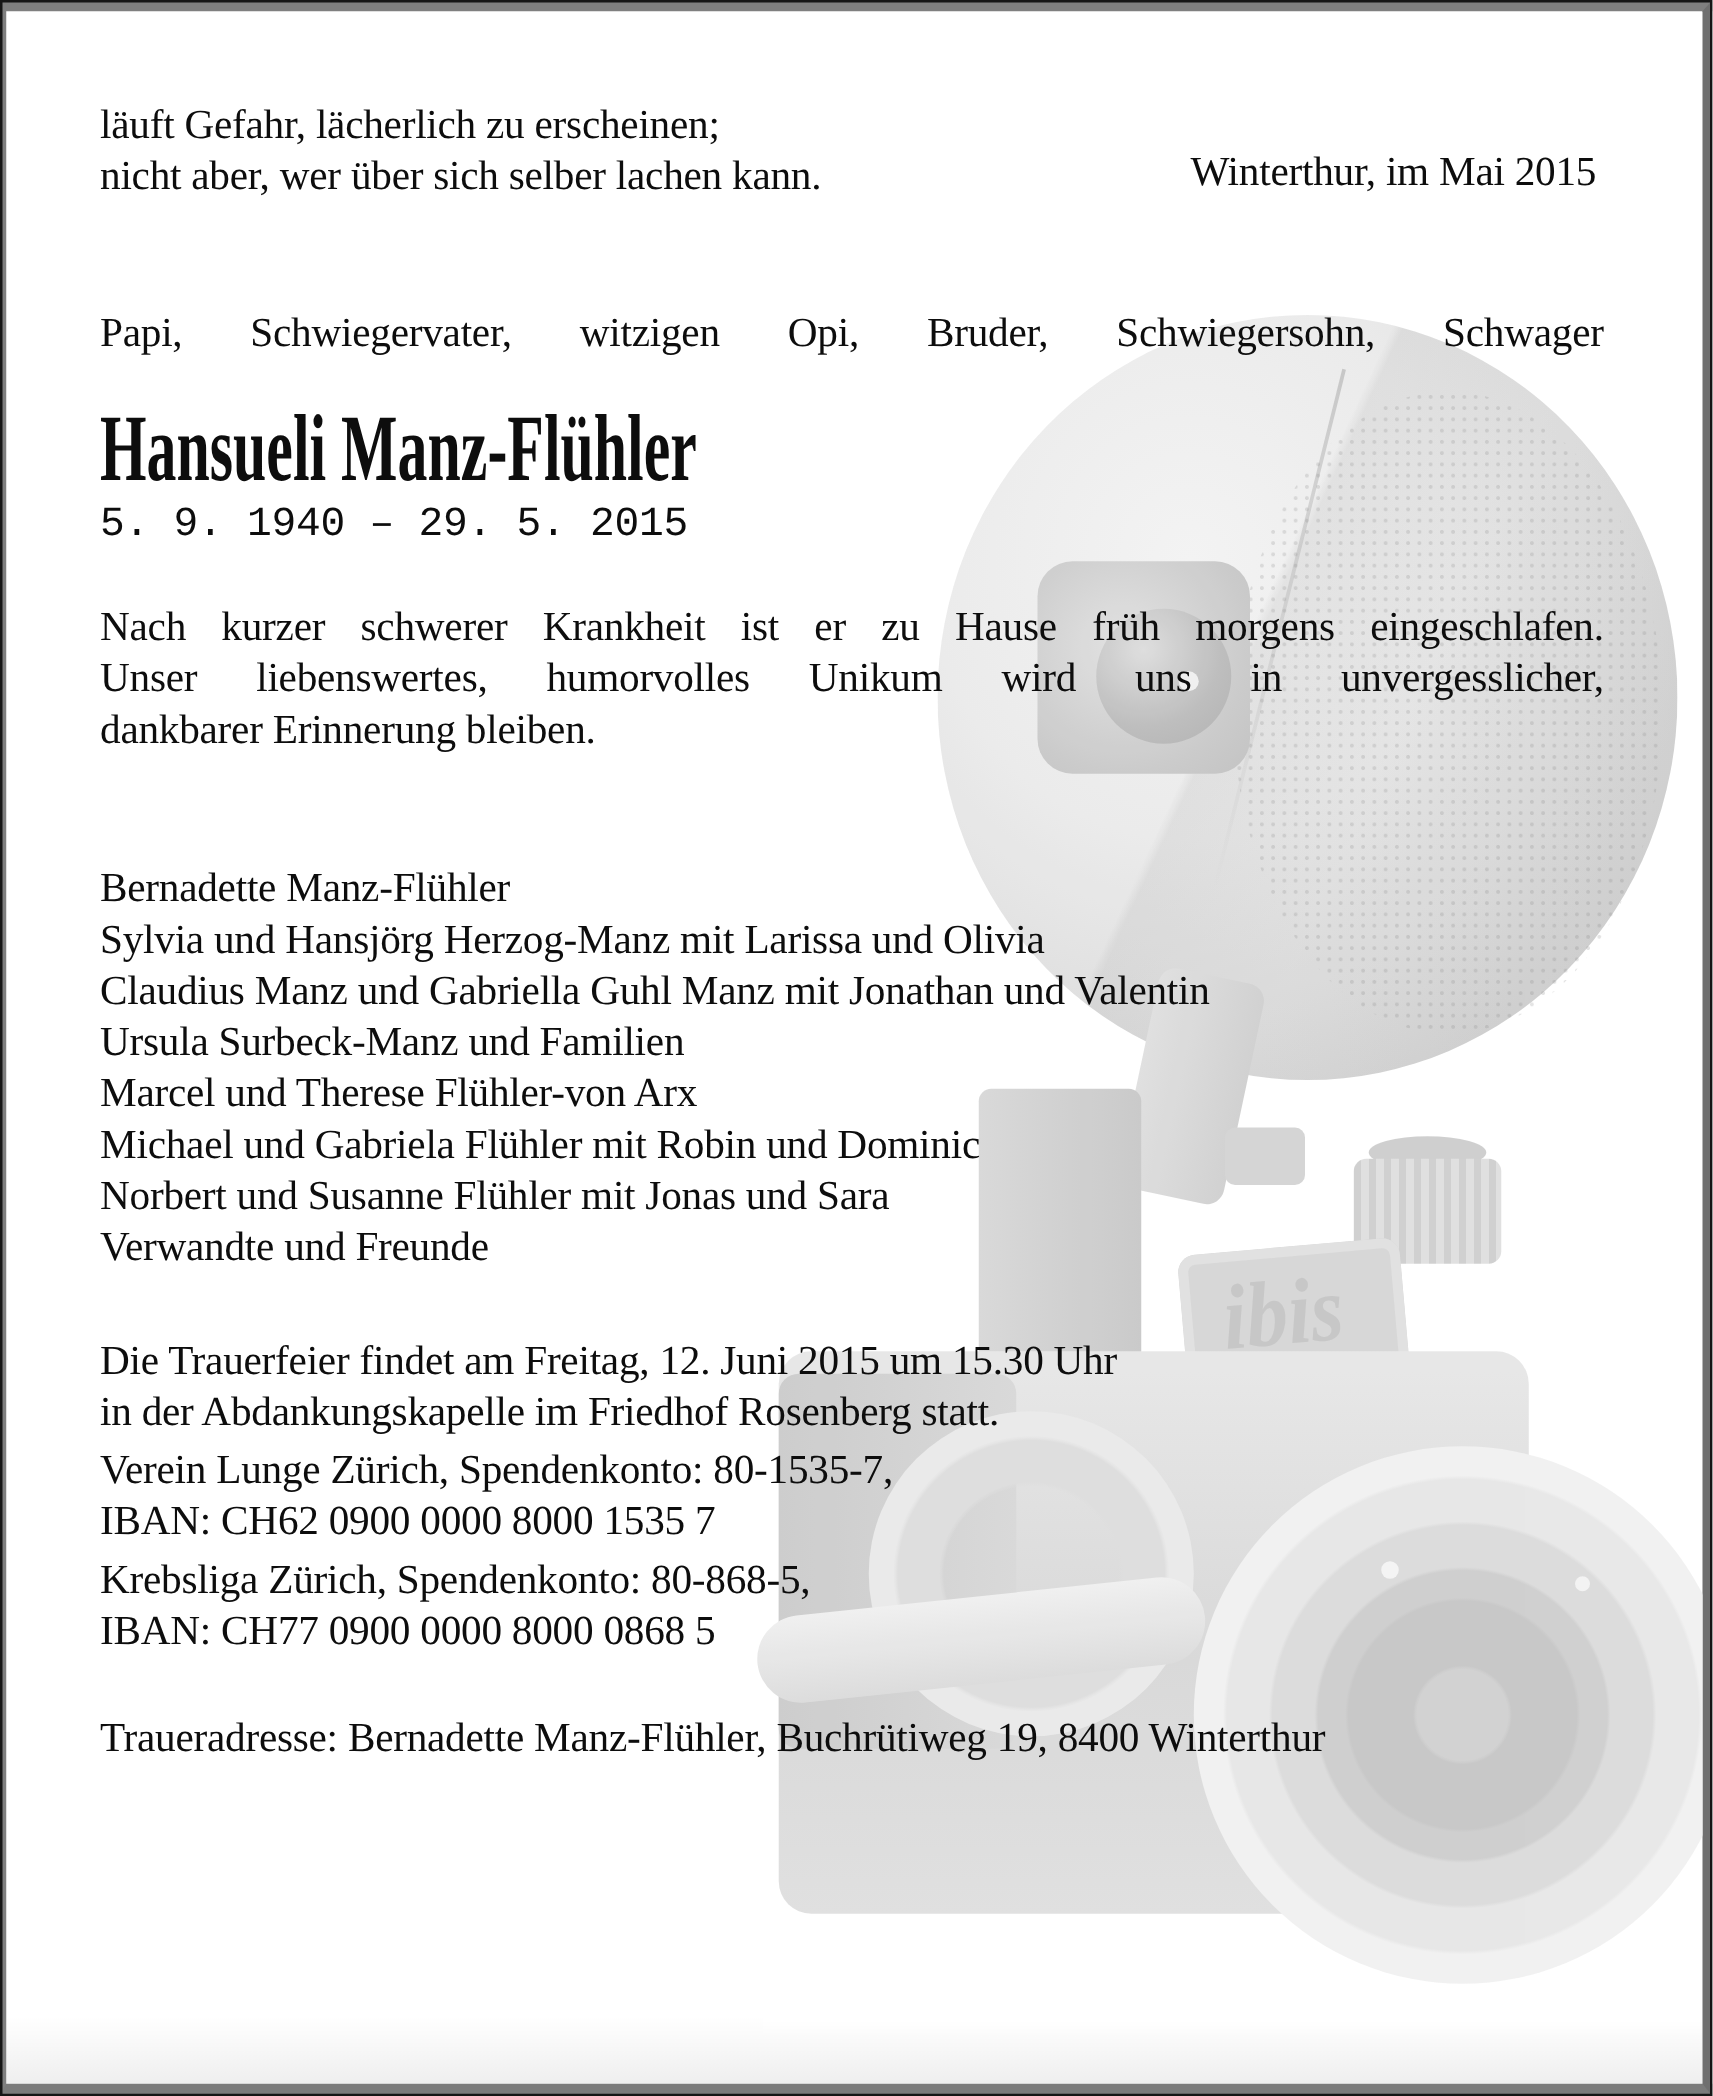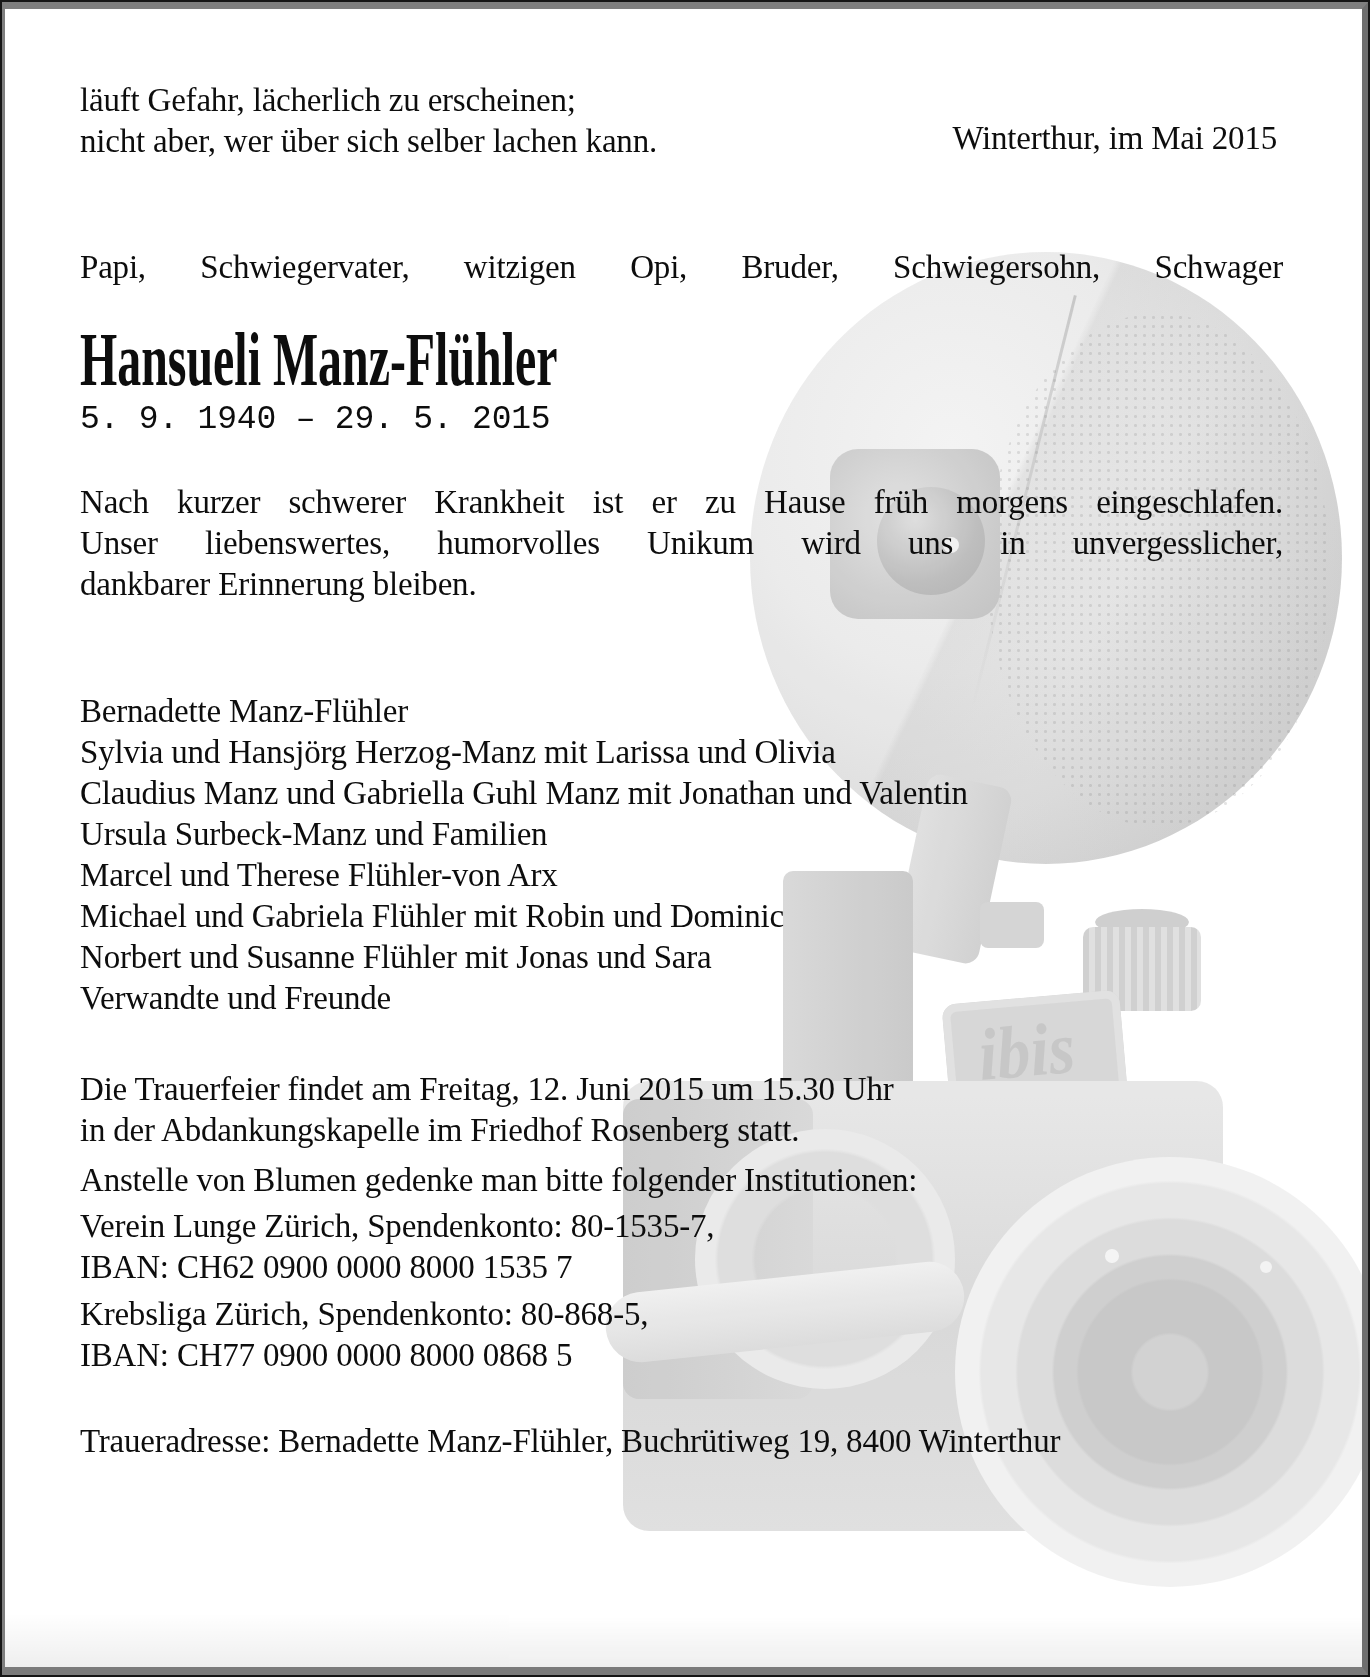--- a/index.html
+++ b/index.html
@@ -144,21 +144,20 @@
       <div class="line">Michael und Gabriela Flühler mit Robin und Dominic</div>
       <div class="line">Norbert und Susanne Flühler mit Jonas und Sara</div>
       <div class="line">Verwandte und Freunde</div>
     </div>
 
     <div class="service">
       <div class="line">Die Trauerfeier findet am Freitag, 12. Juni 2015 um 15.30 Uhr</div>
       <div class="line">in der Abdankungskapelle im Friedhof Rosenberg statt.</div>
     </div>
 
-    <div class="don-intro line">Anstelle von Blumen gedenke man bitte folgender Institutionen:</div>
 
     <div class="org1">
       <div class="line">Verein Lunge Zürich, Spendenkonto: 80-1535-7,</div>
       <div class="line">IBAN: CH62 0900 0000 8000 1535 7</div>
     </div>
 
     <div class="org2">
       <div class="line">Krebsliga Zürich, Spendenkonto: 80-868-5,</div>
       <div class="line">IBAN: CH77 0900 0000 8000 0868 5</div>
     </div>

